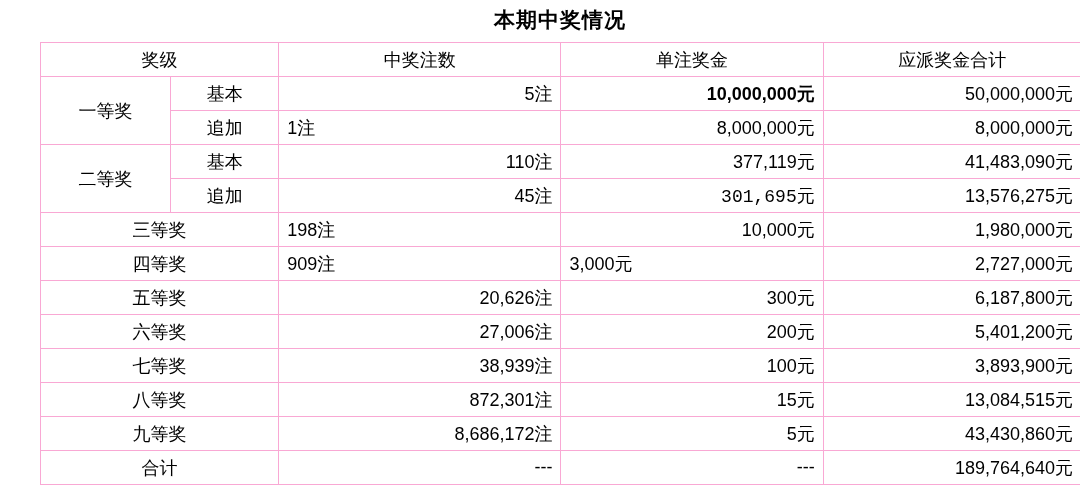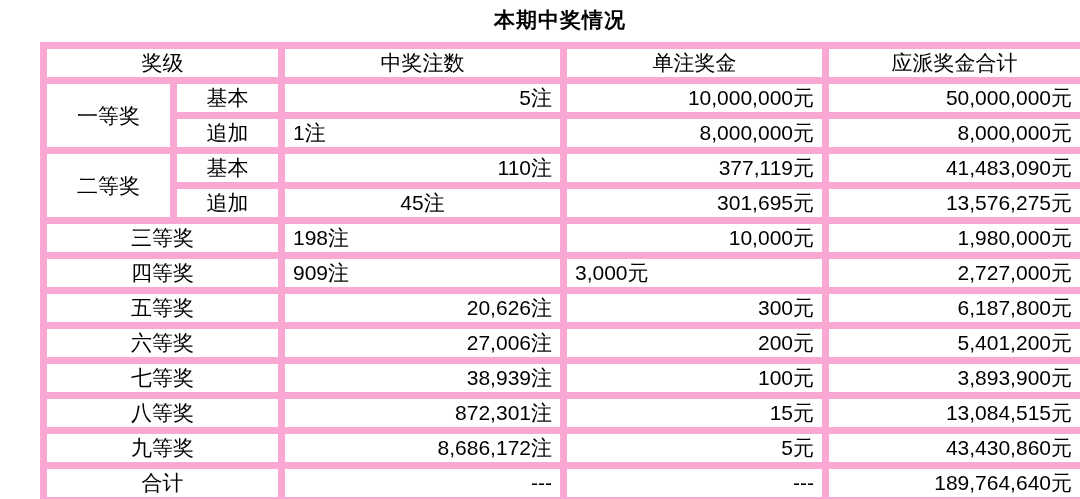--- a/index.html
+++ b/index.html
@@ -30,22 +30,22 @@
     padding-bottom: 10px;
     line-height: 24px;
   }
   table.prize {
     border-collapse: collapse;
     width: 1042px;
     margin: 0 auto;
     table-layout: fixed;
   }
   table.prize td, table.prize th {
-    border: 7px solid #f9a8d4;
-    font-size: 21px;
+    border: 1px solid #f9a8d4;
+    font-size: 18px;
     font-weight: normal;
     height: 34px;
     padding: 0 8px;
     box-sizing: border-box;
     white-space: nowrap;
   }
   th.hdr {
     text-align: center;
     font-weight: normal;
     font-size: 19px;
@@ -84,40 +84,40 @@
         <th class="hdr">中奖注数</th>
         <th class="hdr">单注奖金</th>
         <th class="hdr">应派奖金合计</th>
       </tr>
     </thead>
     <tbody id="table-body">
         <tr>
           <td class="lvl-merged" rowspan="2">一等奖</td>
           <td class="c-sub" style="text-align: center;">基本</td>
           <td style="text-align: right;">5注</td>
-          <td style="text-align: right;">10,000,000元</td>
+          <td style="text-align: right; font-weight: bold;">10,000,000元</td>
           <td style="text-align: right;">50,000,000元</td>
         </tr>
         <tr>
           <td class="c-sub" style="text-align: center;">追加</td>
           <td style="">1注</td>
           <td style="text-align: right;">8,000,000元</td>
           <td style="text-align: right;">8,000,000元</td>
         </tr>
         <tr>
           <td class="lvl-merged" rowspan="2">二等奖</td>
           <td class="c-sub" style="text-align: center;">基本</td>
           <td style="text-align: right;">110注</td>
           <td style="text-align: right;">377,119元</td>
           <td style="text-align: right;">41,483,090元</td>
         </tr>
         <tr>
           <td class="c-sub" style="text-align: center;">追加</td>
-          <td style="text-align: center;">45注</td>
-          <td style="text-align: right;">301,695元</td>
+          <td style="text-align: right;">45注</td>
+          <td style="text-align: right; font-family: Liberation Mono, monospace;">301,695元</td>
           <td style="text-align: right;">13,576,275元</td>
         </tr>
         <tr>
           <td class="span-level" colspan="2">三等奖</td>
           <td style="text-align: left;">198注</td>
           <td style="text-align: right;">10,000元</td>
           <td style="text-align: right;">1,980,000元</td>
         </tr>
         <tr>
           <td class="span-level" colspan="2">四等奖</td>

